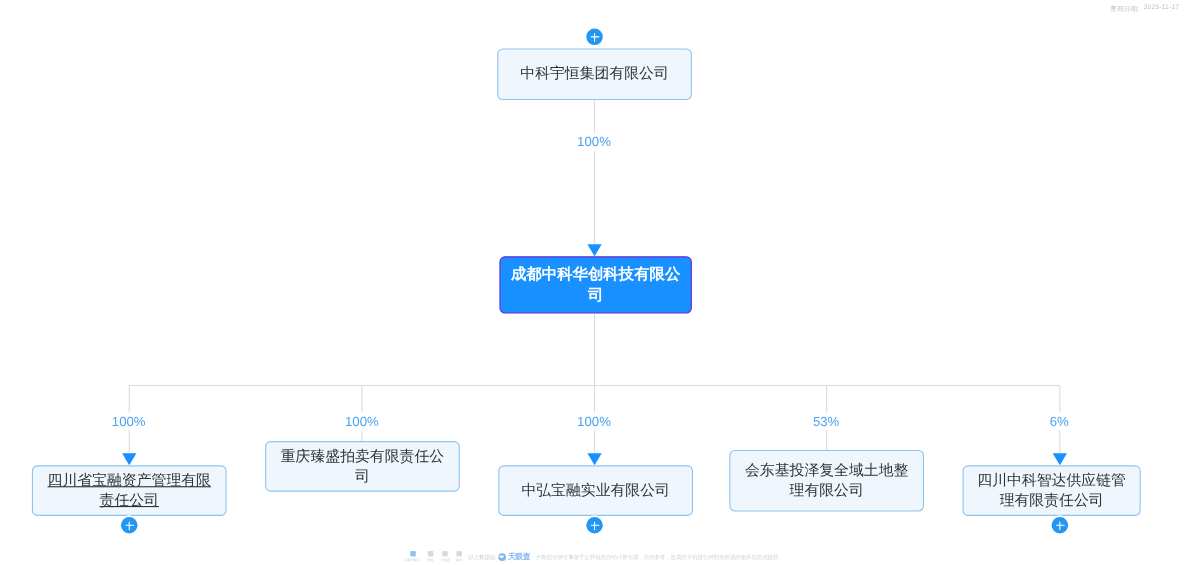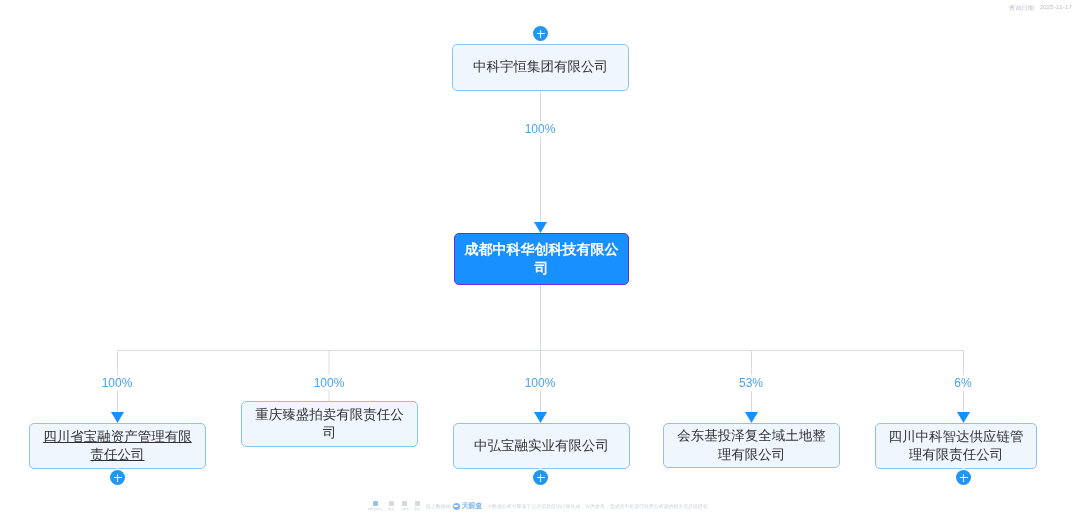--- a/index.html
+++ b/index.html
@@ -244,21 +244,21 @@
 
   <div class="node plain" style="left:241px; top:401px; width:177px; height:46px;text-align:center;">
     <span>重庆臻盛拍卖有限责任公司</span>
   </div>
 
   <div class="node plain" style="left:453px; top:423px; width:177px; height:46px;">
     <span>中弘宝融实业有限公司</span>
   </div>
   <div class="expander" style="left:533px; top:470px;"></div>
 
-  <div class="node plain" style="left:663px; top:423px; width:177px; height:45px;">
+  <div class="node plain" style="left:663px; top:409px; width:177px; height:56px;">
     <span>会东基投泽复全域土地整理有限公司</span>
   </div>
 
   <div class="node plain" style="left:875px; top:423px; width:162px; height:46px;">
     <span>四川中科智达供应链管理有限责任公司</span>
   </div>
   <div class="expander" style="left:956px; top:470px;"></div>
 
   <div class="footer">
     <div class="footer-mini">

